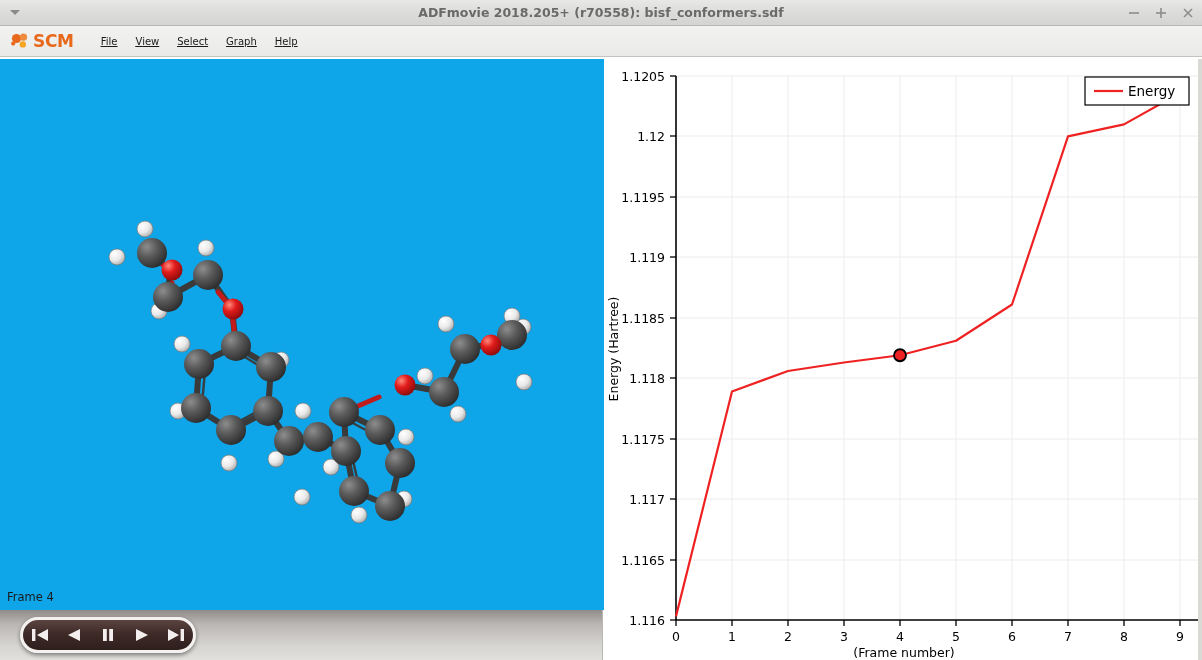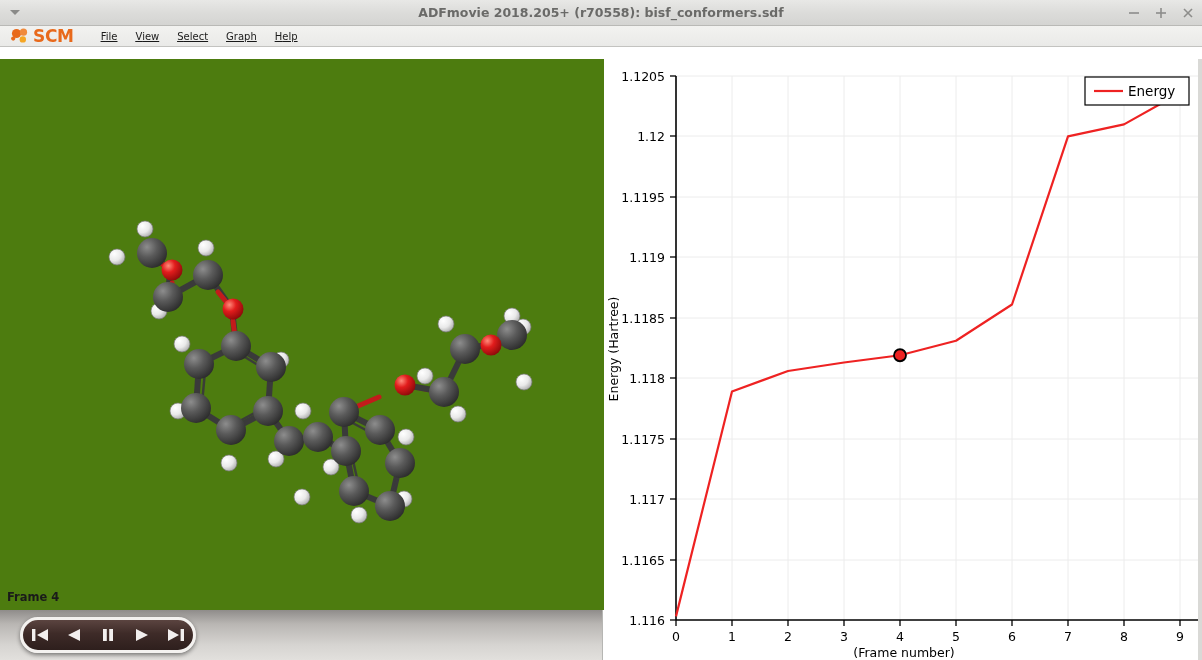--- a/index.html
+++ b/index.html
@@ -51,21 +51,21 @@
     color: #8d8d8b;
     font-size: 15px;
     line-height: 16px;
     text-align: center;
   }
   .wbtn svg { display:block; }
 
   
   .menubar {
     position: absolute; left: 0; top: 26px;
-    width: 1202px; height: 21px;
+    width: 1202px; height: 31px;
     background: linear-gradient(to bottom, #f2f2f0 0%, #eaeae8 100%);
     border-bottom: 1px solid #c3c3c0;
     box-sizing: border-box;
     display: flex; align-items: center;
   }
   .scm-logo {
     display: flex; align-items: center;
     margin-left: 10px; margin-right: 18px;
     height: 24px;
   }
@@ -82,25 +82,24 @@
     padding: 3px 9px;
     cursor: default;
     text-decoration: underline;
   }
   .menu-item span.acc { text-decoration: underline; }
 
   
   .molpanel {
     position: absolute; left: 0; top: 59px;
     width: 660px; height: 551px;
-    background: #4d7c0f;
+    background: #0ea5e9;
     border-right: 1px solid #b6b6b3;
     box-sizing: border-box;
     overflow: hidden;
-    font-weight: bold;
   }
   .mol-svg { position: absolute; left: 0; top: 0; }
   .frameinfo {
     position: absolute; left: 7px; bottom: 6px;
     font-size: 11.5px;
     color: #1a1a1a;
     line-height: 14px;
     white-space: pre;
   }
 

